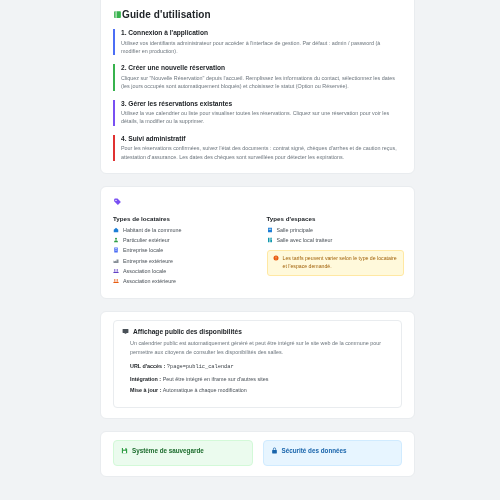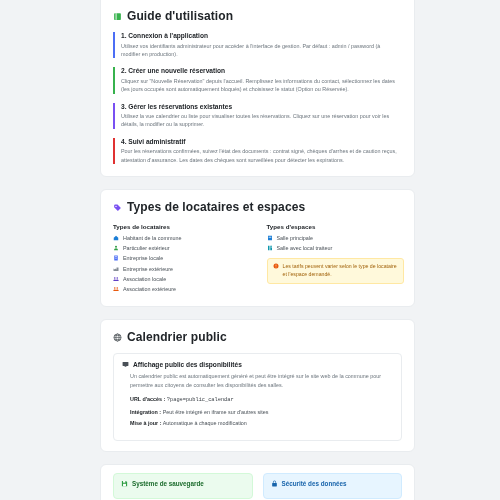--- a/index.html
+++ b/index.html
@@ -25,22 +25,21 @@
     border: 1px solid #e9ecef;
     border-radius: 6px;
     margin: 0 85px 12px 100px;
     box-sizing: border-box;
     padding: 8px 10px 10px 10px;
   }
   .card.first { margin-top: -2px; border-top-left-radius:0; border-top-right-radius:0;}
   .card-title {
     display: flex;
     align-items: center;
-    gap: 5px;
-    font-size: 12px;
+    font-size: 10px;
     font-weight: bold;
     letter-spacing: .1px;
     color: #212529;
     margin: 2px 0 9px 2px;
   }
   .ic { display:inline-block; flex:none; line-height:0; }
   
   .step {
     border-left: 2px solid #4c6ef5;
     padding: 0 0 0 6px;
@@ -186,21 +185,20 @@
   </div>
 
   <div class="card">
     <div class="card-title">
       <span class="ic">
         <svg width="9" height="9" viewBox="0 0 24 24">
             <path d="M3 7a3 3 0 0 1 3-3h6l9 9-8 8-10-10z" fill="#7950f2"></path>
             <circle cx="8" cy="9" r="1.8" fill="#ffffff"></circle>
           </svg>
       </span>
-      <span>Types de locataires et espaces</span>
     </div>
 
     <div class="cols">
       <div class="col">
         <div class="col-head">Types de locataires</div>
 
         <div class="type-row">
           <span class="ic"><svg width="6" height="6" viewBox="0 0 24 24">
                 <path d="M3 11L12 3l9 8v10H3z" fill="#1c7ed6"></path>
               </svg></span>
@@ -275,30 +273,20 @@
                 <rect x="11" y="6" width="2" height="8" fill="#fff"></rect>
                 <rect x="11" y="16" width="2" height="2" fill="#fff"></rect>
               </svg></span>
           <span class="note-text">Les tarifs peuvent varier selon le type de locataire et l'espace demandé.</span>
         </div>
       </div>
     </div>
   </div>
 
   <div class="card">
-    <div class="card-title">
-      <span class="ic">
-        <svg width="9" height="9" viewBox="0 0 24 24">
-            <circle cx="12" cy="12" r="9.5" fill="none" stroke="#343a40" stroke-width="1.8"></circle>
-            <ellipse cx="12" cy="12" rx="4.3" ry="9.5" fill="none" stroke="#343a40" stroke-width="1.6"></ellipse>
-            <path d="M2.5 12h19M4 7h16M4 17h16" stroke="#343a40" stroke-width="1.5"></path>
-          </svg>
-      </span>
-      <span>Calendrier public</span>
-    </div>
 
     <div class="inner-box">
       <div class="inner-title">
         <span class="ic"><svg width="7" height="7" viewBox="0 0 24 24">
               <rect x="2" y="3" width="20" height="14" rx="1.5" fill="#495057"></rect>
               <rect x="9" y="18" width="6" height="2.5" fill="#495057"></rect>
             </svg></span>
         <span>Affichage public des disponibilités</span>
       </div>
       <div class="inner-body">Un calendrier public est automatiquement généré et peut être intégré sur le site web de la commune pour permettre aux citoyens de consulter les disponibilités des salles.</div>

